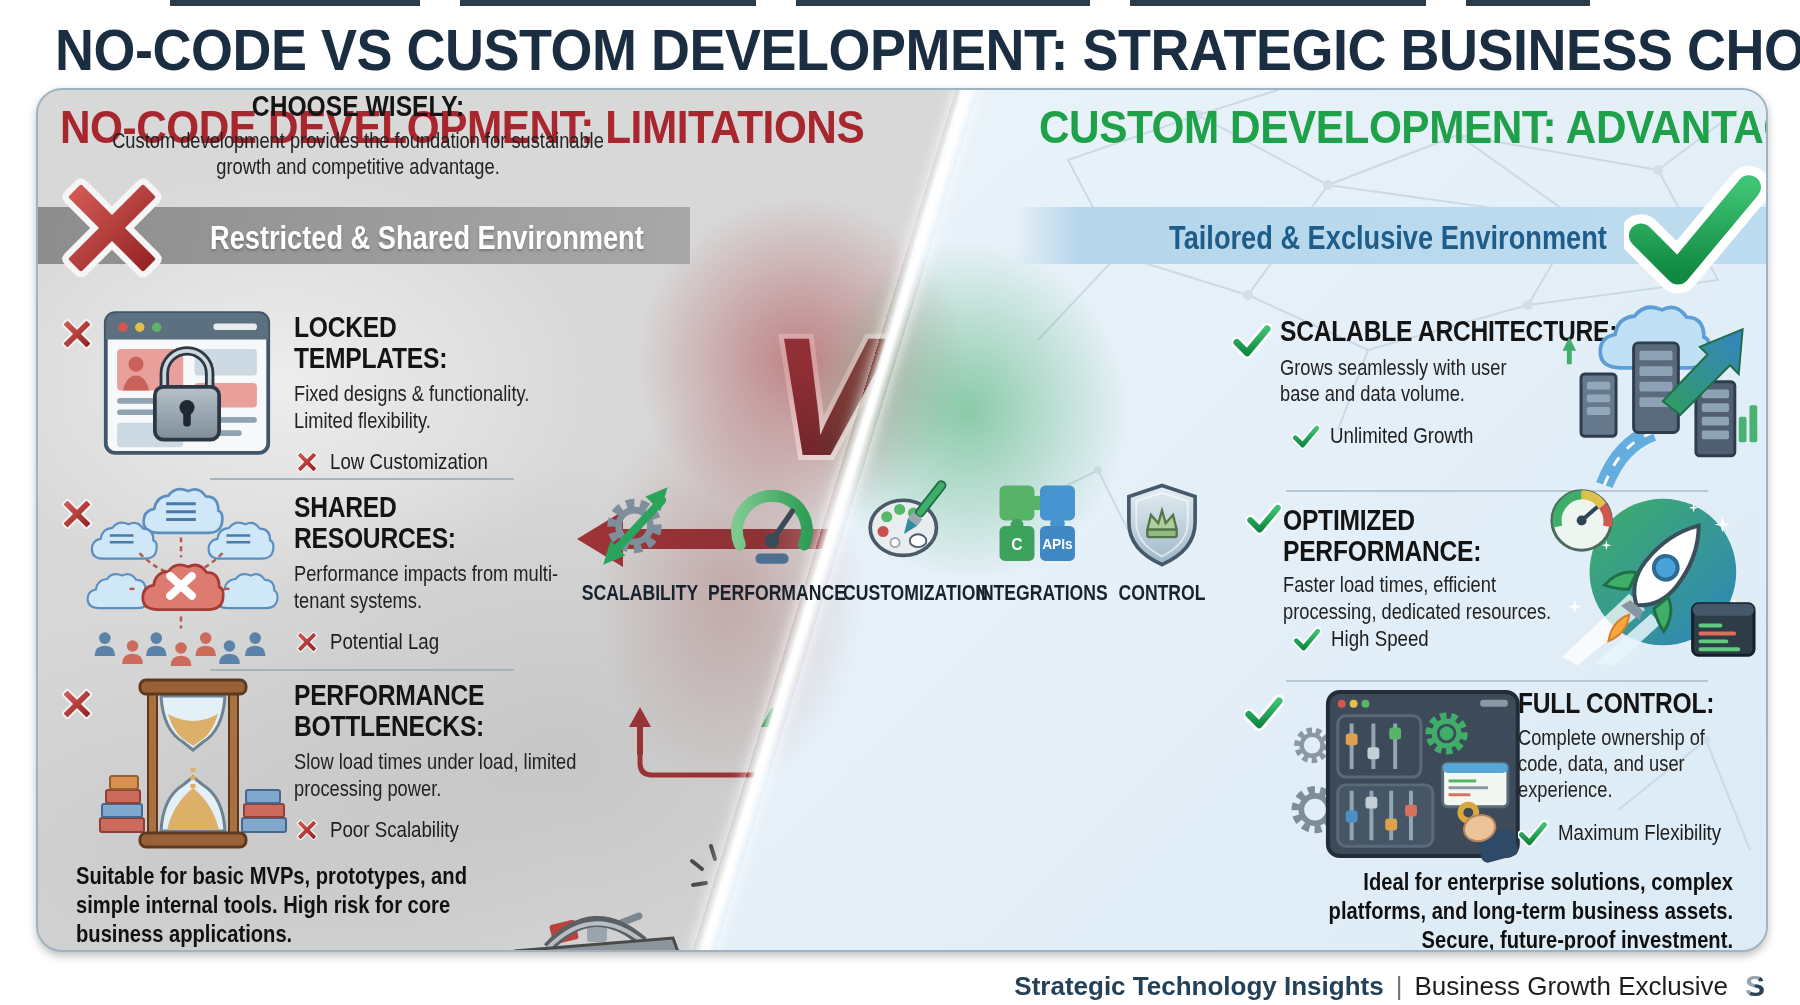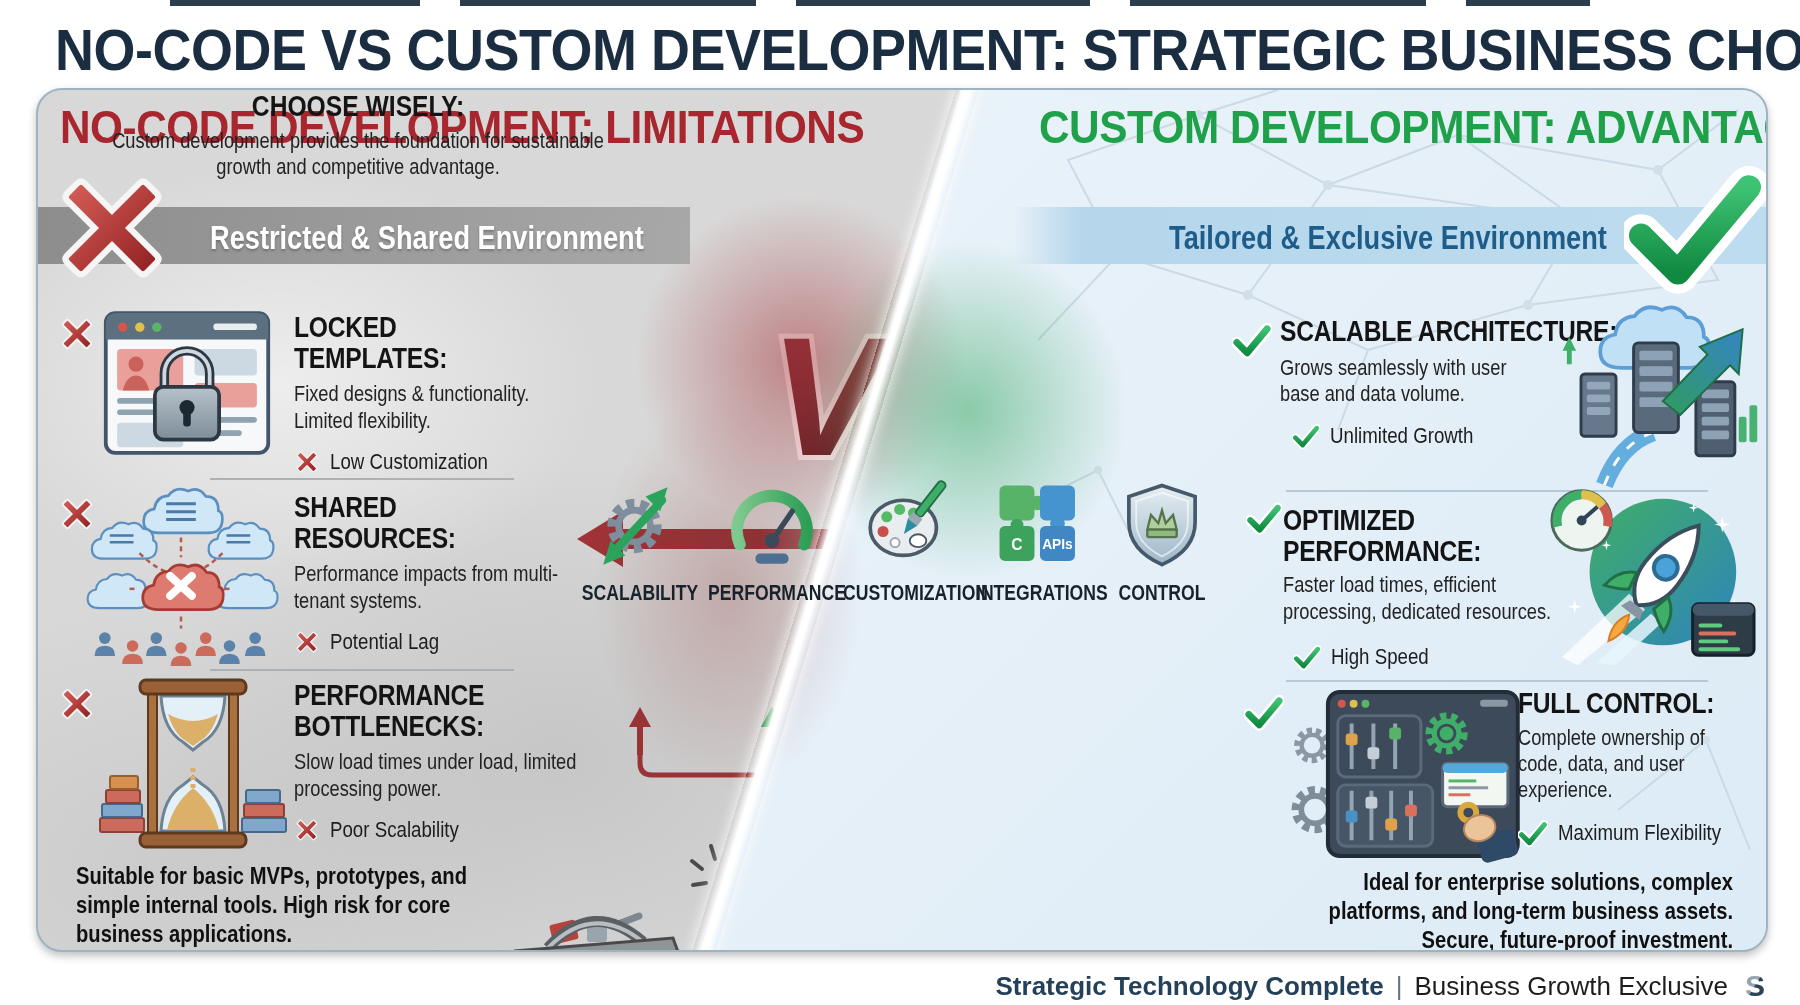--- a/index.html
+++ b/index.html
@@ -369,21 +369,21 @@
       </g>
   </svg>
   <div class="abs divider r" style="left:1248px;top:400px;width:422px"></div>
 
   <svg class="abs" style="left:1208px;top:410px" width="36" height="36" viewBox="0 0 100 100">
       <use href="#sym-check"></use>
     </svg>
   <div class="abs" style="left:1245px;top:415px;width:470px">
     <div class="item-title sx85" style="width:250px">OPTIMIZED PERFORMANCE:</div>
     <div class="item-body sx85" style="width:360px;margin-top:6px">Faster load times, efficient processing, dedicated resources.</div>
-    <div class="tag-row" style="margin-left:10px;margin-top:18px">
+    <div class="tag-row" style="margin-left:10px;margin-top:0">
       <svg width="28" height="28" viewBox="0 0 100 100">
           <use href="#sym-check"></use>
         </svg>
       <span class="tag-text sx85">High Speed</span>
     </div>
   </div>
   <svg class="abs" style="left:1506px;top:396px" width="213" height="180" viewBox="0 0 215 180">
     <circle cx="120" cy="86" r="74" fill="url(#grkt)"></circle>
     <path d="M18,172 L86,108 L102,124 L34,180 Z" fill="rgba(255,255,255,.75)"></path>
     <path d="M52,178 L108,128 L118,138 L72,180 Z" fill="rgba(230,244,252,.85)"></path>
@@ -635,19 +635,19 @@
       <path d="M18,52 l30,-12" stroke="#c3ccd2" stroke-width="7" stroke-linecap="round"></path>
       <path d="M12,70 L150,55 L163,142 L24,154 Z" fill="url(#gtb)" stroke="#114d2e" stroke-width="4"></path>
       <path d="M58,108 l16,16 l36,-42" stroke="#fff" stroke-width="11" fill="none" stroke-linecap="round" stroke-linejoin="round"></path>
       <rect x="80" y="60" width="13" height="20" rx="3" fill="#d9dde0" stroke="#5a6670" stroke-width="2"></rect>
       <rect x="32" y="86" width="22" height="13" rx="4" fill="#d9dde0" opacity=".7"></rect>
     </g>
   </svg>
 </div>
 
 <div id="footer" class="abs">
-  <span class="brand">Strategic Technology Complete</span>
+  <span class="brand">Strategic Technology Insights</span>
   <span class="sep">|</span>
   <span class="tagline">Business Growth Exclusive</span>
   <svg width="30" height="32" viewBox="0 0 36 36">
     <text x="18" y="30" text-anchor="middle" font-size="36" font-weight="bold" font-family="'Liberation Sans','DejaVu Sans',sans-serif" fill="url(#glogo)">S</text>
   </svg>
 </div>
 
 </body></html>

